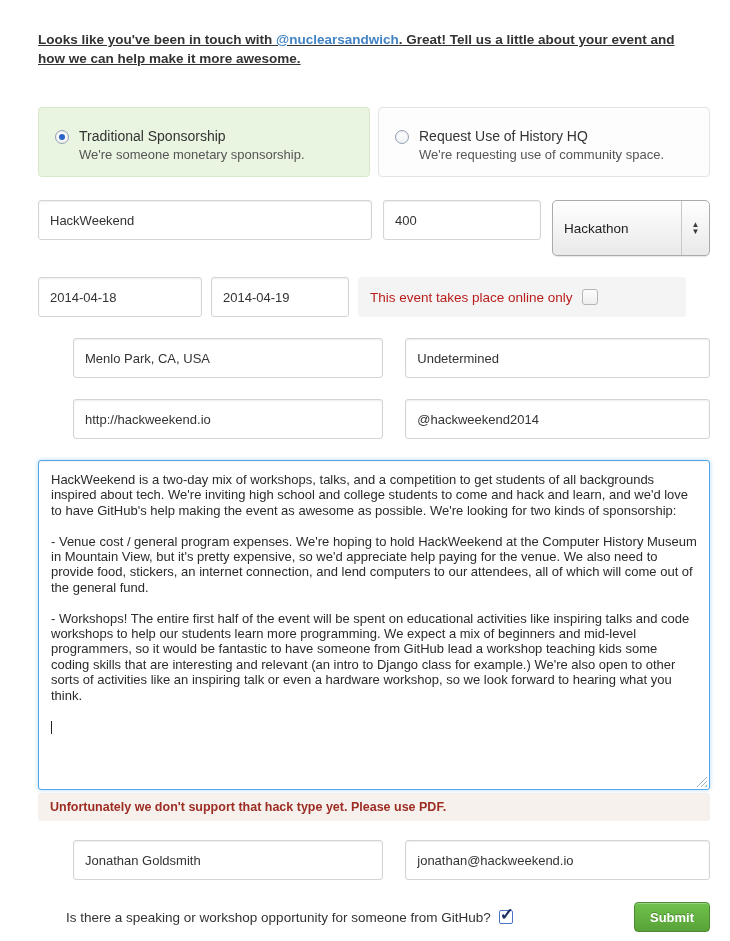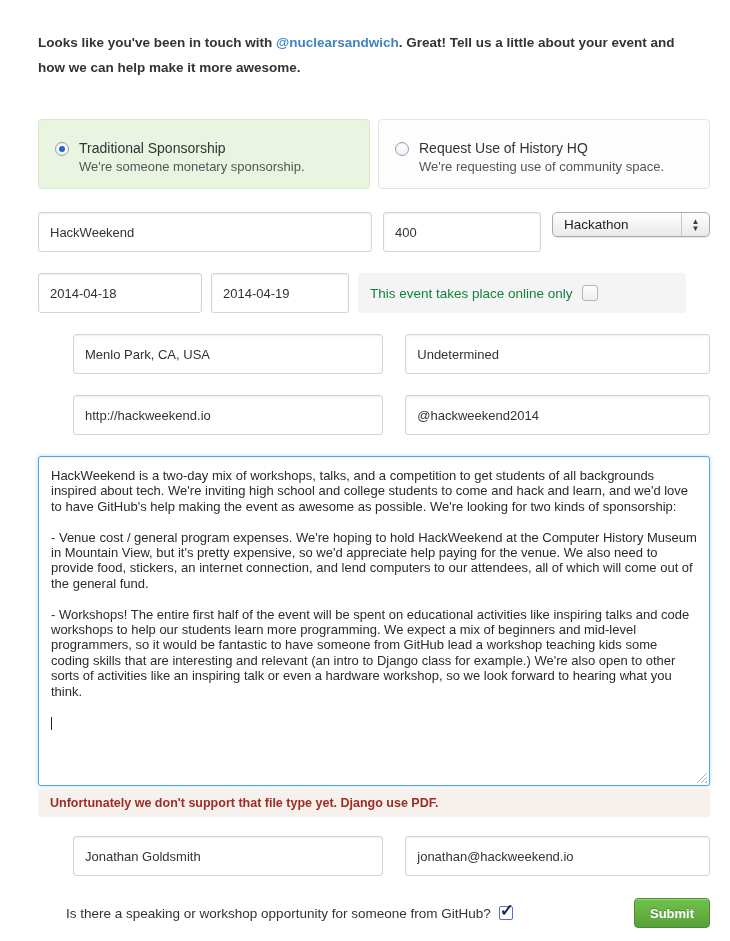--- a/index.html
+++ b/index.html
@@ -7,22 +7,22 @@
   body {
     width: 730px; height: 941px;
     font-family: "Liberation Sans", sans-serif;
     color: #333;
     overflow: hidden;
   }
   .page { width: 672px; margin-left: 38px; padding-top: 30px; }
 
   
   .intro {
-    font-size: 13.5px; font-weight: bold; line-height: 25px;
-    color: #333; margin-bottom: 39px; max-width: 665px;
+    font-size: 13.5px; font-weight: bold; line-height: 19px;
+    color: #333; margin-bottom: 39px; max-width: 665px; text-decoration: underline;
   }
   .mention { color: #4183c4; text-decoration: none; font-weight: bold; cursor: pointer; }
 
   
   .option-row { display: flex; gap: 8px; margin-bottom: 23px; }
   .option-panel {
     width: 332px; height: 70px; border-radius: 4px;
     padding: 20px 14px 0 14px;
     display: flex; align-items: flex-start;
   }
@@ -49,38 +49,38 @@
     box-shadow: inset 0 1px 2px rgba(0,0,0,0.07);
     padding: 12px 11px; font-size: 13px; color: #333;
     font-family: "Liberation Sans", sans-serif; background: #fff;
     outline: none;
   }
   .w334 { width: 334px; } .w328 { width: 328px; }
   .w158 { width: 158px; } .w164 { width: 164px; } .w162 { width: 138px; }
 
   
   .select {
-    width: 158px; height: 25px; border: 1px solid #ababab; border-radius: 5px;
+    width: 158px; height: 56px; border: 1px solid #ababab; border-radius: 5px;
     background: linear-gradient(#ffffff, #e9e9e9);
     box-shadow: 0 1px 1px rgba(0,0,0,0.10);
     display: flex; align-items: center; cursor: default; position: relative;
   }
   .select .sel-label { flex: 1; padding-left: 11px; font-size: 13.5px; color: #222; }
   .select .stepper {
     width: 28px; height: 100%; border-left: 1px solid #c8c8c8;
     display: flex; flex-direction: column; align-items: center; justify-content: center;
     color: #3a3a3a; font-size: 8px; line-height: 7px;
   }
 
   
   .online-panel {
     width: 328px; height: 40px; background: #f4f4f4; border-radius: 4px;
     display: flex; align-items: center; padding: 0 12px;
   }
-  .online-panel .ol-label { font-size: 13.5px; color: #15803d; }
+  .online-panel .ol-label { font-size: 13.5px; color: #b91c1c; }
   .cb-unchecked {
     width: 16px; height: 16px; margin-left: 9px; flex: none;
     border: 1px solid #b5b5b5; border-radius: 3px;
     background: linear-gradient(#fdfdfd, #eeeeee);
   }
 
   
   .textarea-box {
     position: relative;
     width: 672px; height: 330px;
@@ -193,21 +193,21 @@
 
   <div class="textarea-box"><span>HackWeekend is a two-day mix of workshops, talks, and a competition to get students of all backgrounds inspired about tech. We're inviting high school and college students to come and hack and learn, and we'd love to have GitHub's help making the event as awesome as possible. We're looking for two kinds of sponsorship:
 
 - Venue cost / general program expenses. We're hoping to hold HackWeekend at the Computer History Museum in Mountain View, but it's pretty expensive, so we'd appreciate help paying for the venue. We also need to provide food, stickers, an internet connection, and lend computers to our attendees, all of which will come out of the general fund.
 
 - Workshops! The entire first half of the event will be spent on educational activities like inspiring talks and code workshops to help our students learn more programming. We expect a mix of beginners and mid-level programmers, so it would be fantastic to have someone from GitHub lead a workshop teaching kids some coding skills that are interesting and relevant (an intro to Django class for example.) We're also open to other sorts of activities like an inspiring talk or even a hardware workshop, so we look forward to hearing what you think.
 
 </span><span class="caret"></span><span class="resize-handle"></span></div>
 
   <div class="flash-error">
-    <span class="err-text">Unfortunately we don't support that file type yet. Django use PDF.</span>
+    <span class="err-text">Unfortunately we don't support that hack type yet. Please use PDF.</span>
   </div>
 
   <div class="row r5">
     <input class="ti w334" value="Jonathan Goldsmith" style="">
     <input class="ti w328" value="jonathan@hackweekend.io" style="">
   </div>
 
   <div class="footer-row">
     <span class="speak-label">Is there a speaking or workshop opportunity for someone from GitHub?</span>
     <span class="cb-checked"></span>

